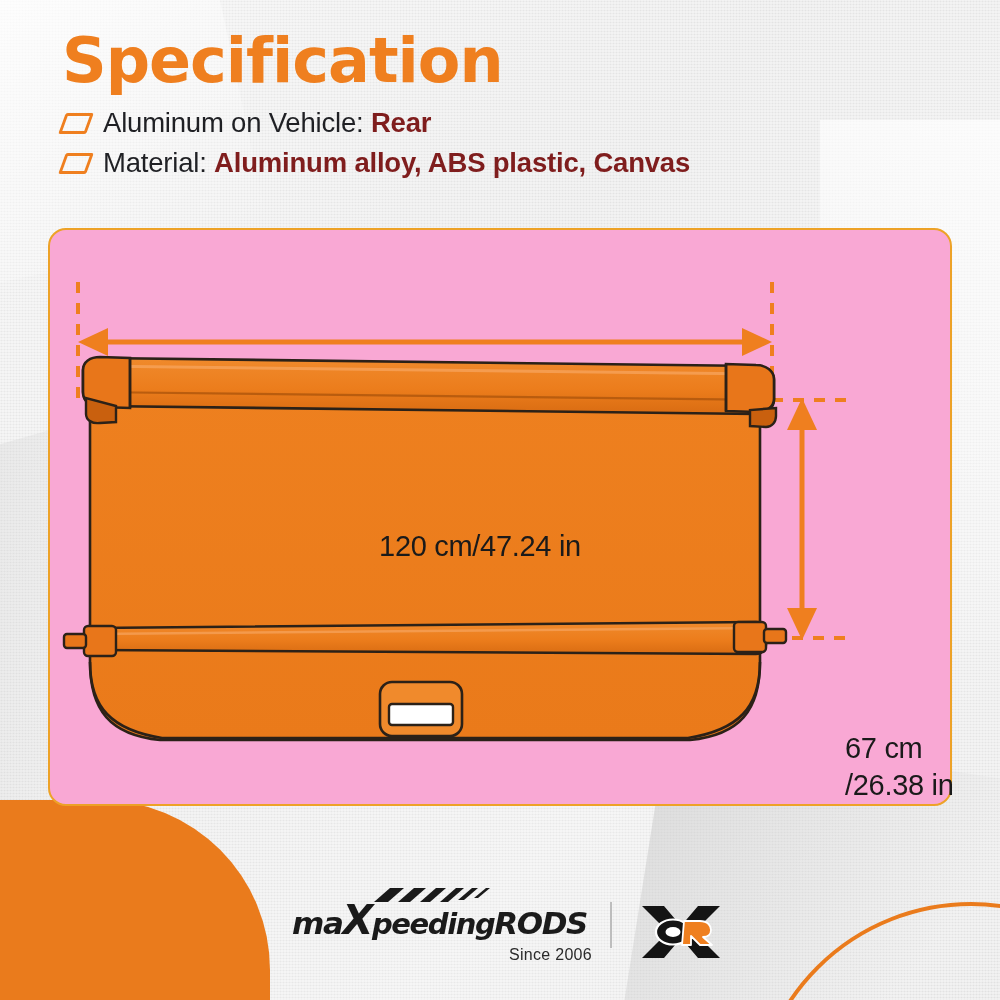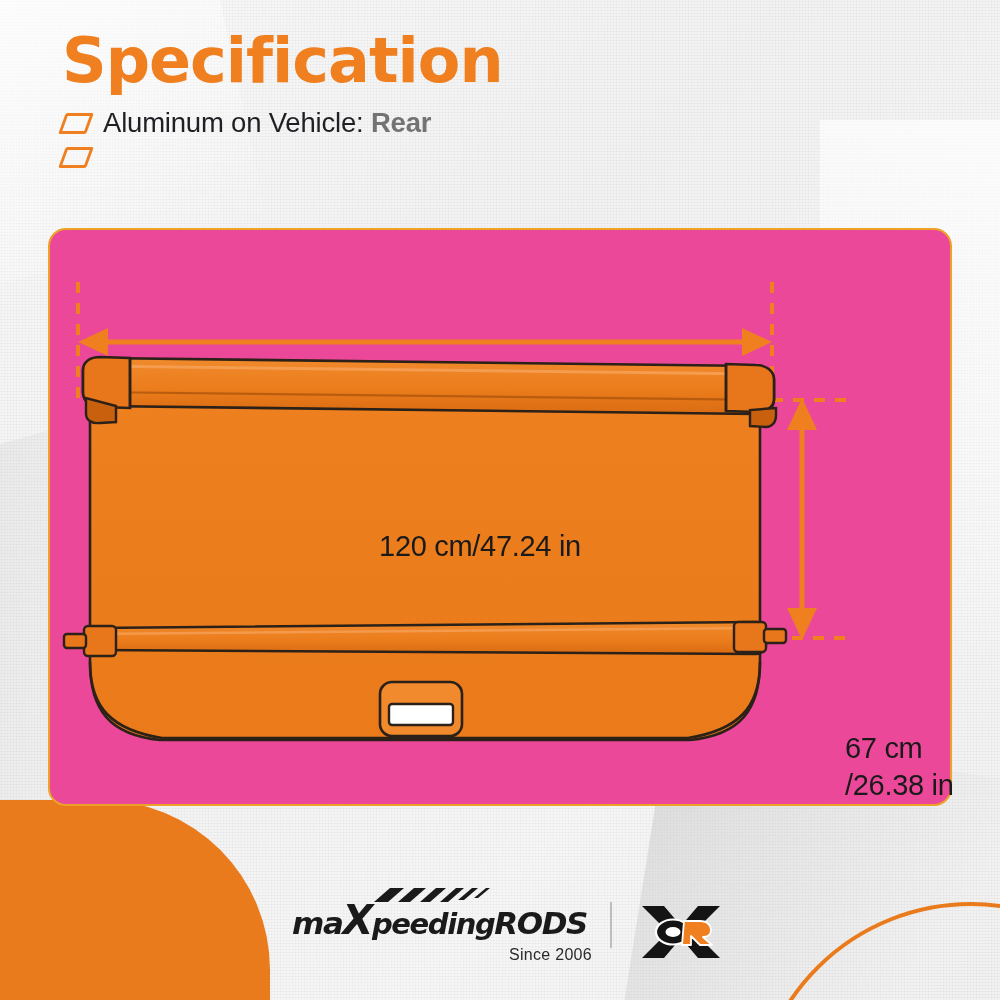--- a/index.html
+++ b/index.html
@@ -52,26 +52,26 @@
   .bullet{
     width:22px;height:15px;margin-right:13px;flex:0 0 auto;
     border:3.2px solid #ef7f1f;
     transform:skewX(-20deg);
     border-radius:2px;
   }
   .spec-text{
     font-size:27.5px;color:#1f2024;font-weight:500;letter-spacing:-.2px;
     white-space:nowrap;
   }
-  .spec-text .val{color:#737373;font-weight:600;}
+  .spec-text .val{color:#7f1d1d;font-weight:600;}
 
   
   .card{
     position:absolute;left:48px;top:228px;width:904px;height:578px;
-    background:#ec4899;border:2px solid #eda227;border-radius:18px;
+    background:#f9a8d4;border:2px solid #eda227;border-radius:18px;
     box-sizing:border-box;
   }
   .card-inner{position:absolute;inset:0;}
 
   
   .dim-w{
     position:absolute;left:300px;top:300px;width:260px;text-align:center;
     font-size:29px;color:#1a1a1a;letter-spacing:-.3px;
   }
   .dim-h{
@@ -109,20 +109,22 @@
     <h1 class="title">Specification</h1>
 
     <ul class="spec-list">
       <li class="spec-item">
         <span class="bullet"></span>
         <span class="spec-text"><span>Aluminum on Vehicle:</span>
           <span class="val">Rear</span></span>
       </li>
       <li class="spec-item">
         <span class="bullet"></span>
+        <span class="spec-text"><span>Material:</span>
+          <span class="val">Aluminum alloy, ABS plastic, Canvas</span></span>
       </li>
     </ul>
   </div>
 
   <div class="card">
     <div class="card-inner">
 
       <svg width="900" height="574" viewBox="0 0 900 574">
         <defs>
           <linearGradient id="tube" x1="0" y1="0" x2="0" y2="1">

